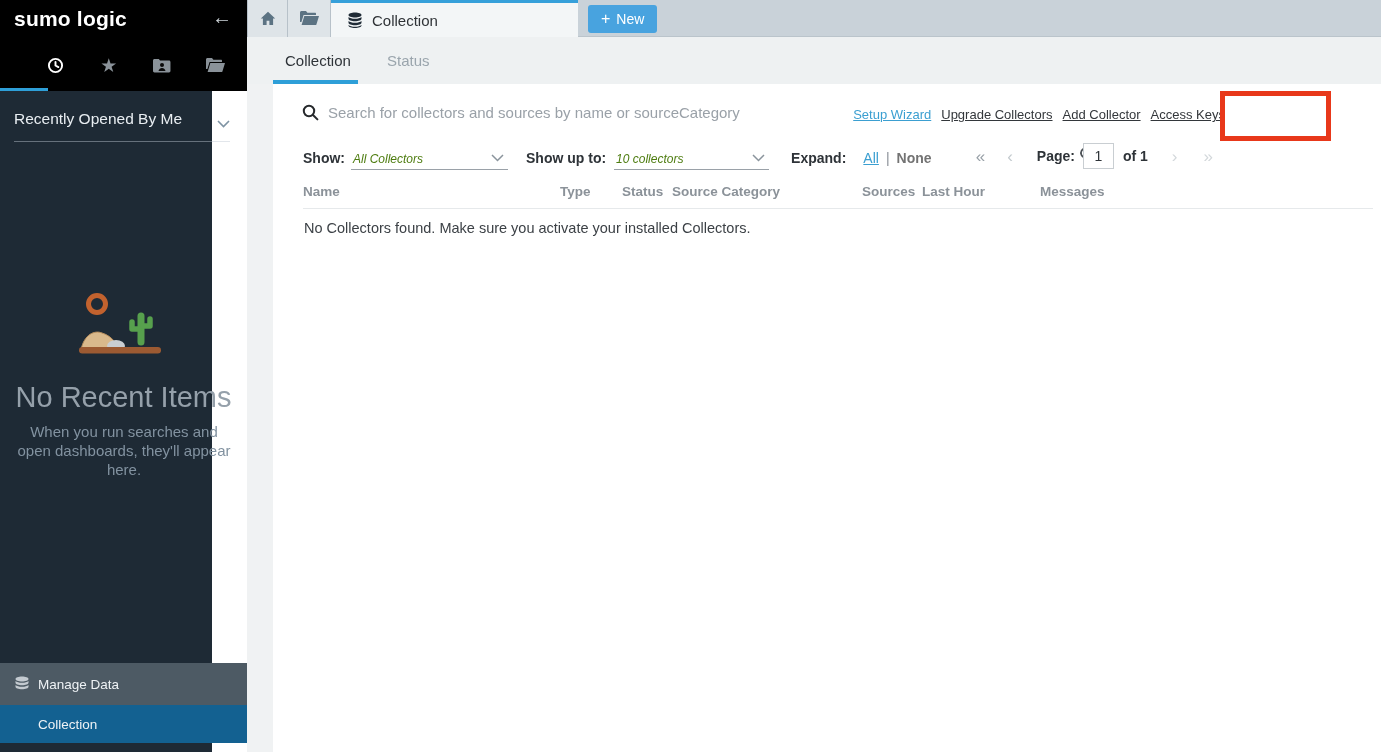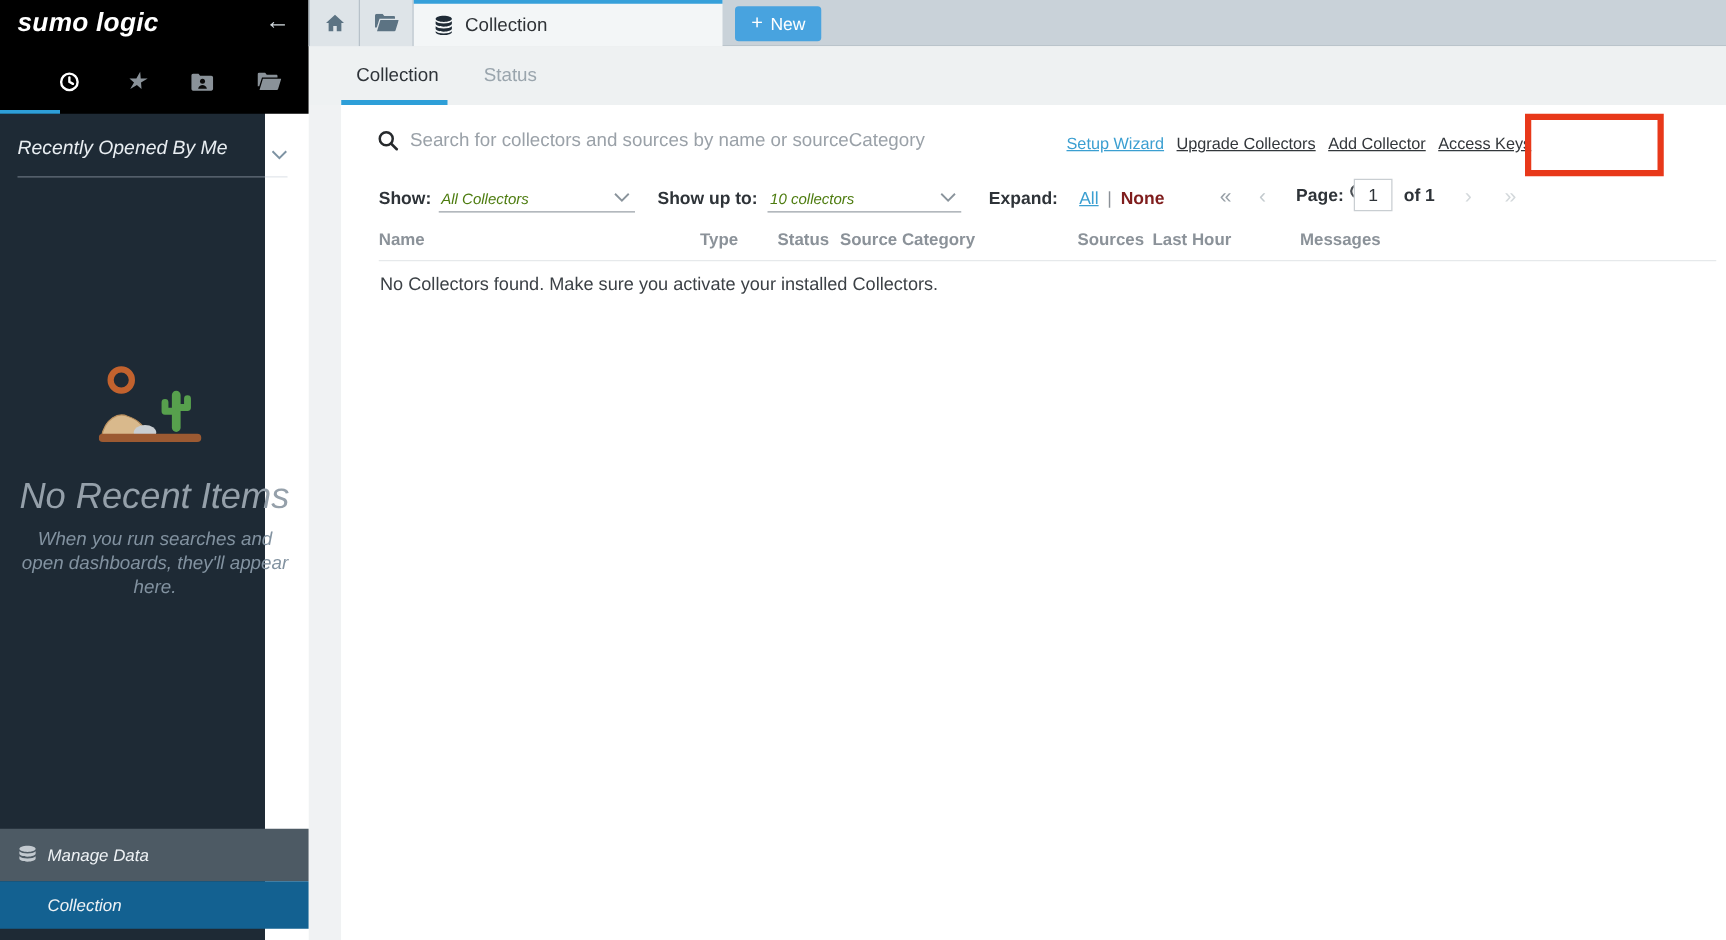--- a/index.html
+++ b/index.html
@@ -4,21 +4,21 @@
 <style>
   * { box-sizing: border-box; margin: 0; padding: 0; }
   html, body { width: 1381px; height: 752px; }
   body {
     position: relative; overflow: hidden; background: #fff;
     font-family: "Liberation Sans", sans-serif; color: #33373b;
   }
   svg { display: block; }
 
   
-  .sidebar { position: absolute; left: 0; top: 0; width: 212px; height: 752px; background: #1e2a35; font-style: italic; }
+  .sidebar { position: absolute; left: 0; top: 0; width: 212px; height: 752px; background: #1e2a35; }
   .logo-row { position: absolute; left: 0; top: 0; width: 247px; height: 40px; background: #000; }
   .logo { position: absolute; left: 14px; top: 7px; font-size: 21px; font-weight: bold; color: #fff; letter-spacing: .2px; }
   .back-arrow { position: absolute; right: 15px; top: 6px; font-size: 20px; color: #cfd6db; cursor: pointer; }
   .icon-row { position: absolute; left: 0; top: 40px; width: 247px; height: 51px; background: #000;
               display: flex; align-items: center; padding: 0 16px 0 40px; justify-content: space-between; }
   .side-tab { width: 30px; height: 26px; display: flex; align-items: center; justify-content: center; cursor: pointer; }
   .active-bar { position: absolute; left: 0; top: 88px; width: 48px; height: 3px; background: #2e9fd8; }
   .recent-row { position: absolute; left: 14px; top: 110px; width: 216px; padding-bottom: 13px;
                 border-bottom: 1px solid rgba(190,200,210,.45); display: flex; align-items: flex-end; justify-content: space-between; cursor: pointer; }
   .recent-label { font-size: 15.5px; color: #e9eef2; }
@@ -70,21 +70,21 @@
   .f-label { font-size: 14px; font-weight: 600; color: #2e3338; padding-bottom: 4px; }
   .dropdown { display: flex; align-items: flex-end; justify-content: space-between; border-bottom: 1px solid #9aa1a8;
               padding-bottom: 3px; cursor: pointer; }
   .dd-1 { width: 157px; margin-left: 6px; }
   .dd-2 { width: 155px; margin-left: 8px; }
   .dd-value { font-size: 12px; color: #4d7c0f; padding-left: 2px; font-style: italic; }
   .dd-chevron { margin-right: 4px; margin-bottom: 4px; }
   .sp-18 { width: 18px; } .sp-22 { width: 22px; }
   .expand-all { font-size: 14px; color: #3b9fd1; text-decoration: underline; padding-bottom: 4px; margin-left: 17px; cursor: pointer; }
   .expand-sep { font-size: 14px; color: #8a9097; padding-bottom: 4px; margin: 0 7px; }
-  .expand-none { font-size: 14px; font-weight: 700; color: #7f1d1d; padding-bottom: 4px; cursor: pointer; margin-top: 38px; }
+  .expand-none { font-size: 14px; font-weight: 700; color: #737373; padding-bottom: 4px; cursor: pointer; margin-top: 38px; }
 
   .refresh-btn { position: absolute; left: 805px; top: 61px; cursor: pointer; background: none; border: none; padding: 0; }
   .pager { position: absolute; top: 58px; right: 10px; height: 28px; display: flex; align-items: center; }
   .pg-glyph { font-size: 17px; cursor: pointer; line-height: 1; }
   .pg-first { color: #99a1a8; margin-right: 22px; }
   .pg-prev { color: #c3cace; margin-right: 24px; }
   .pg-label { font-size: 14px; font-weight: 700; color: #2e3338; margin-right: 8px; }
   .pg-input { width: 31px; height: 26px; border: 1px solid #c9ced2; text-align: center; font-size: 14px; color: #2e3338;
               font-family: "Liberation Sans", sans-serif; outline: none; margin-right: 9px; }
   .pg-of { font-size: 14px; font-weight: 700; color: #2e3338; margin-right: 24px; }

